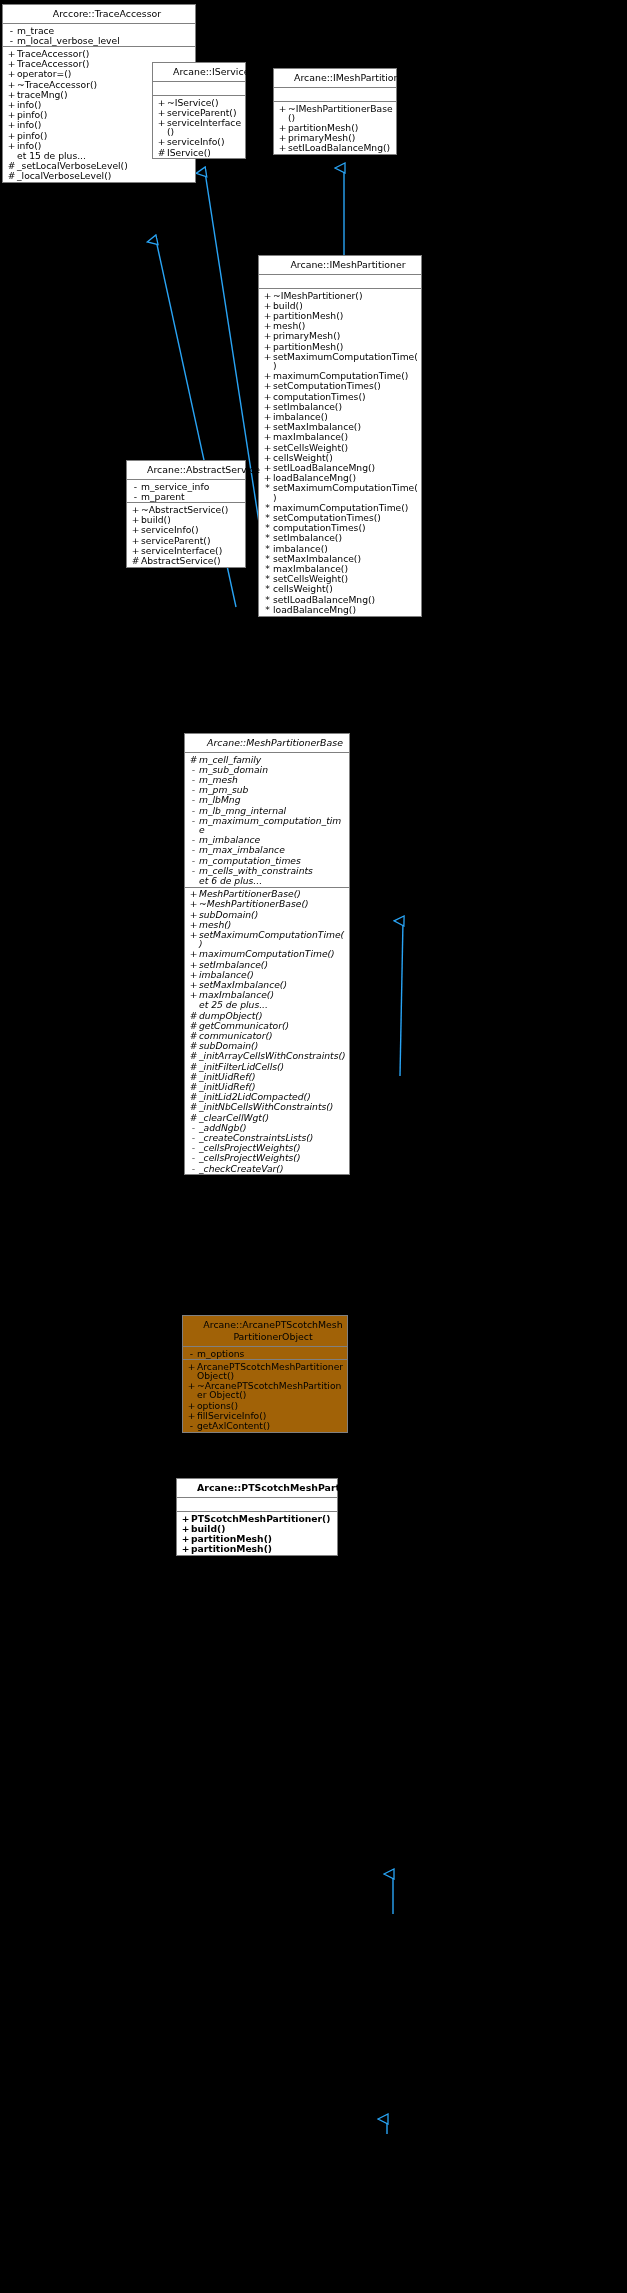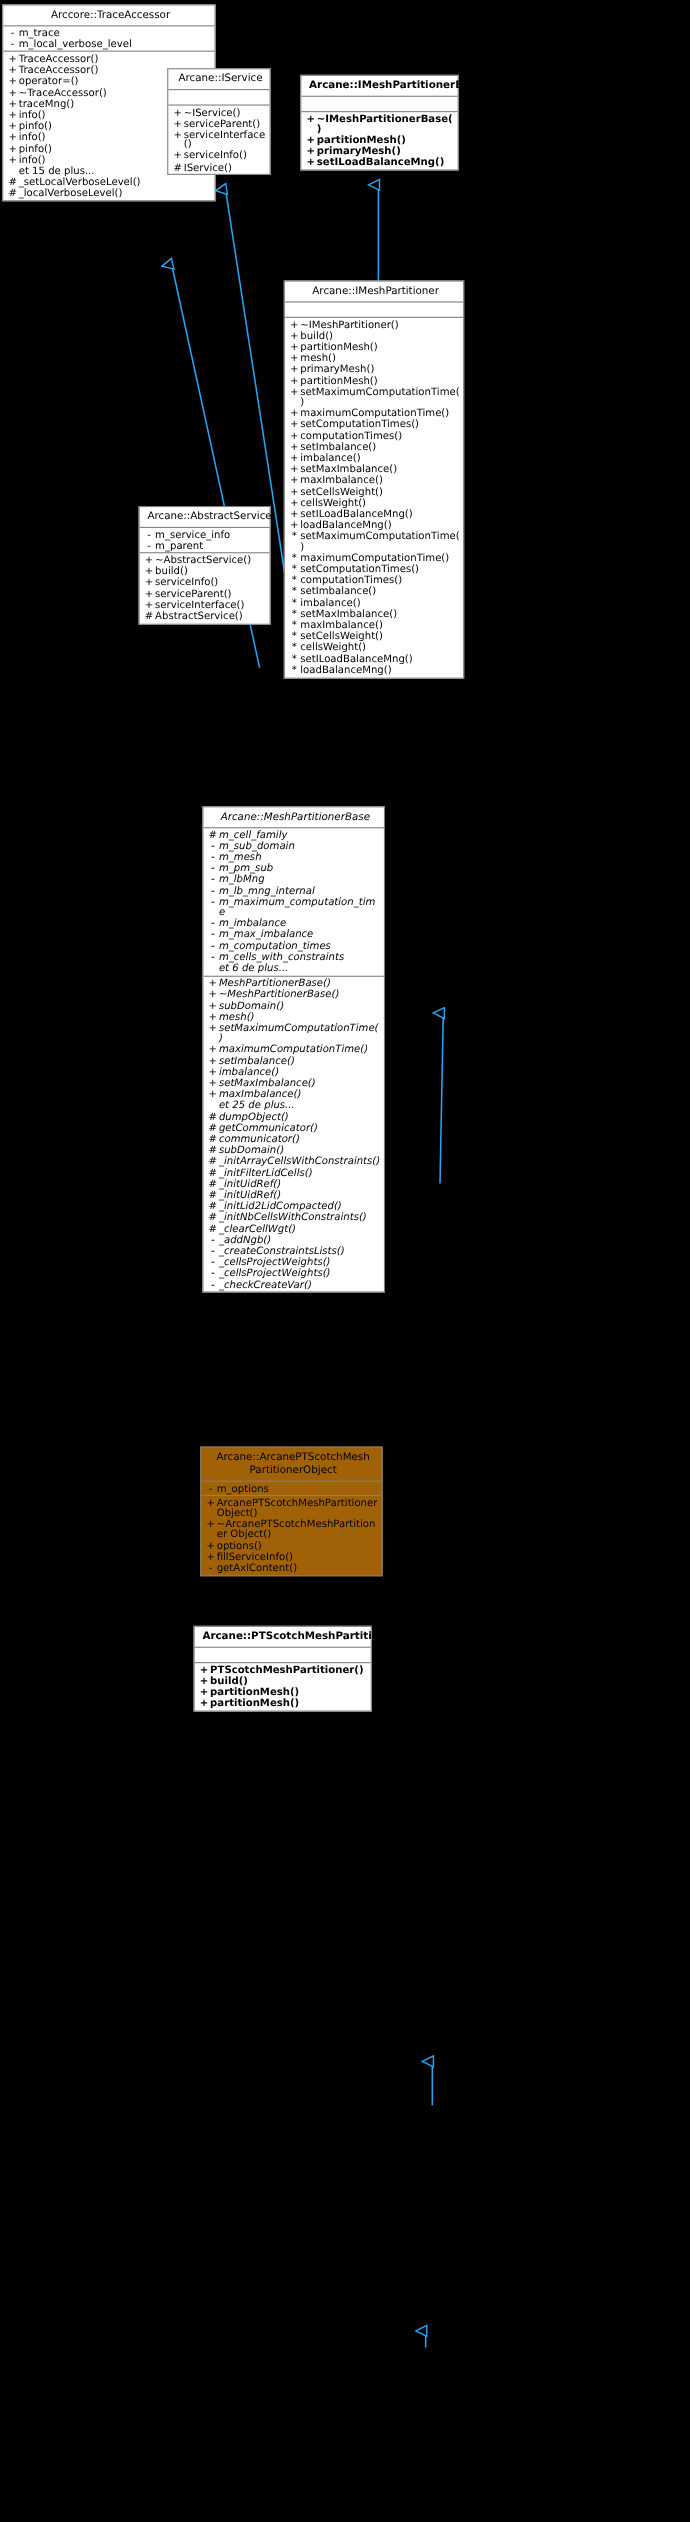--- a/index.html
+++ b/index.html
@@ -35,21 +35,21 @@
     background: #ffffff;
     font-size: 9.2px;
     line-height: 1.0;
     color: #000000;
   }
   .uml-box.filled {
     background: #a16207;
   }
   .box-title {
     text-align: center;
-    padding: 3px 4px 3px 7px;
+    padding: 3px 4px 3px 20px;
     font-size: 9.4px;
     line-height: 1.28;
     border-bottom: 1px solid #808080;
     white-space: pre-line;
   }
   .compartment {
     border-bottom: 1px solid #808080;
     padding: 1px 0 1px 0;
   }
   .compartment:last-child {
@@ -193,21 +193,21 @@
           <span class="vis">+</span>
           <span class="nm">serviceInfo()</span>
         </div>
         <div class="row">
           <span class="vis">#</span>
           <span class="nm">IService()</span>
         </div>
       </div>
   </div>
 
-  <div class="uml-box" style="left:273px; top:68px; width:144px;font-weight:bold;">
+  <div class="uml-box" style="left:273px; top:68px; width:124px;">
     <div class="box-title">Arcane::IMeshPartitionerBase</div>
     <div class="compartment empty"></div>
     <div class="compartment">
         <div class="row">
           <span class="vis">+</span>
           <span class="nm">~IMeshPartitionerBase()</span>
         </div>
         <div class="row">
           <span class="vis">+</span>
           <span class="nm">partitionMesh()</span>

